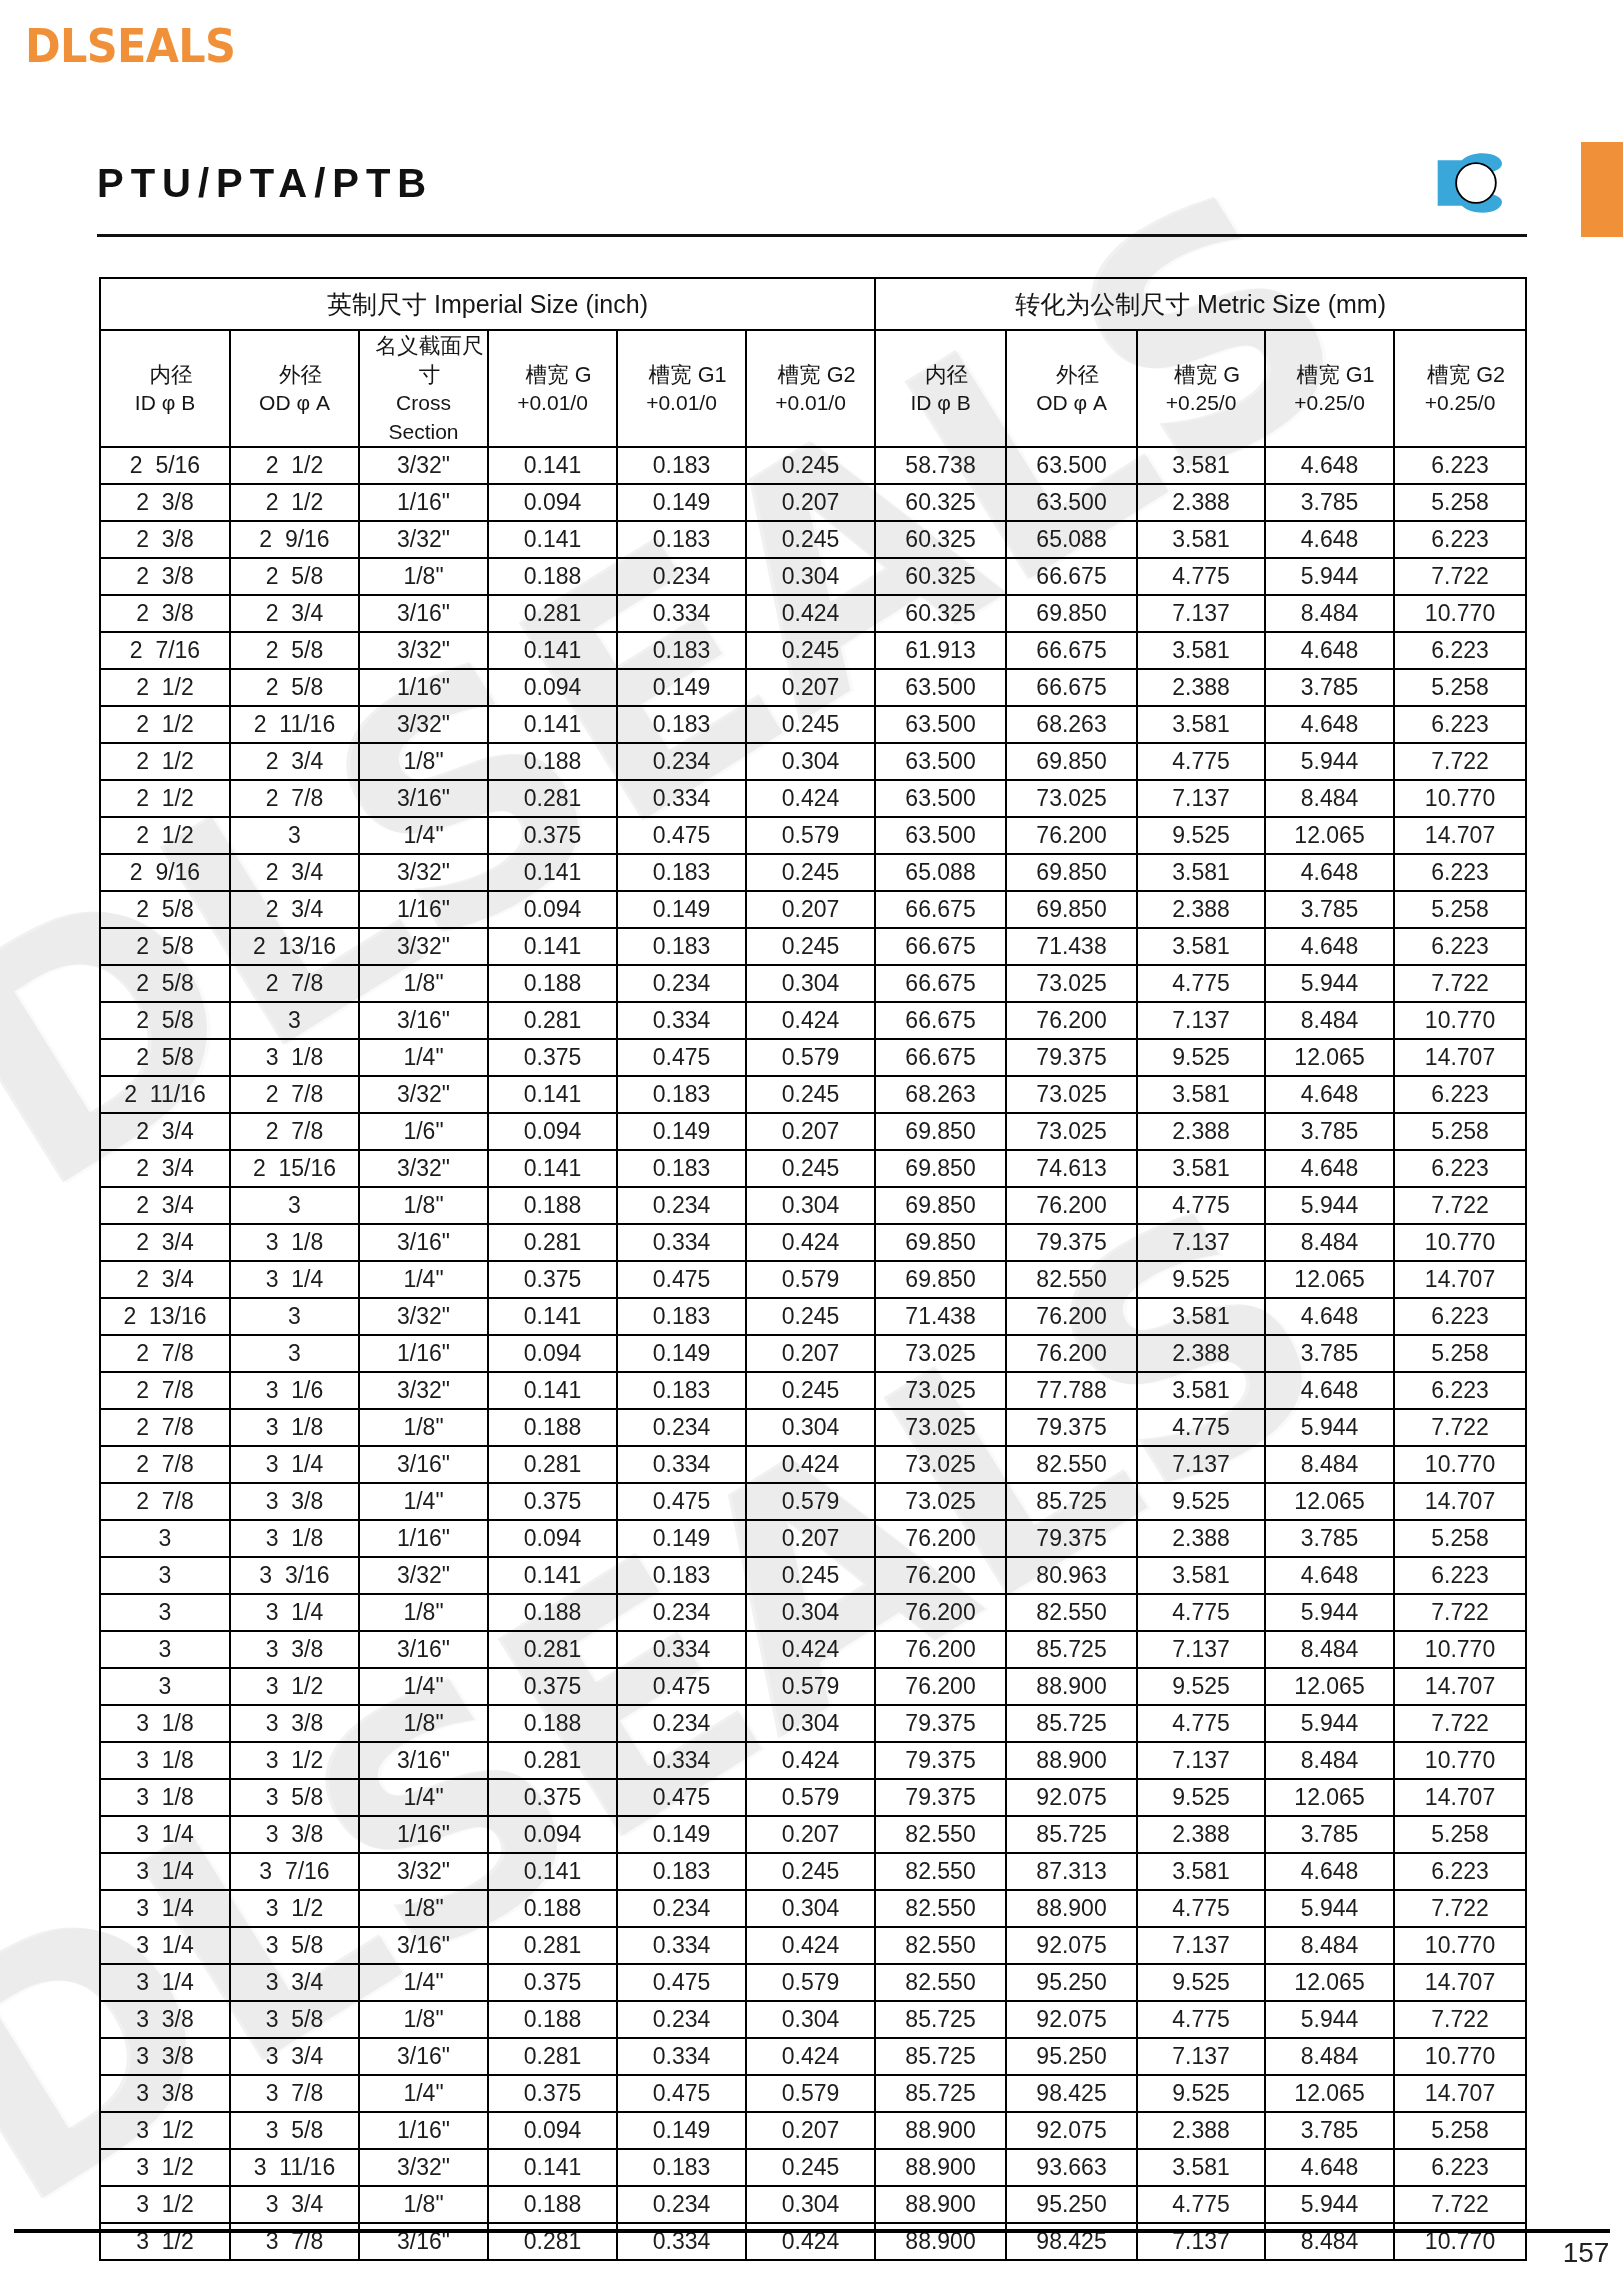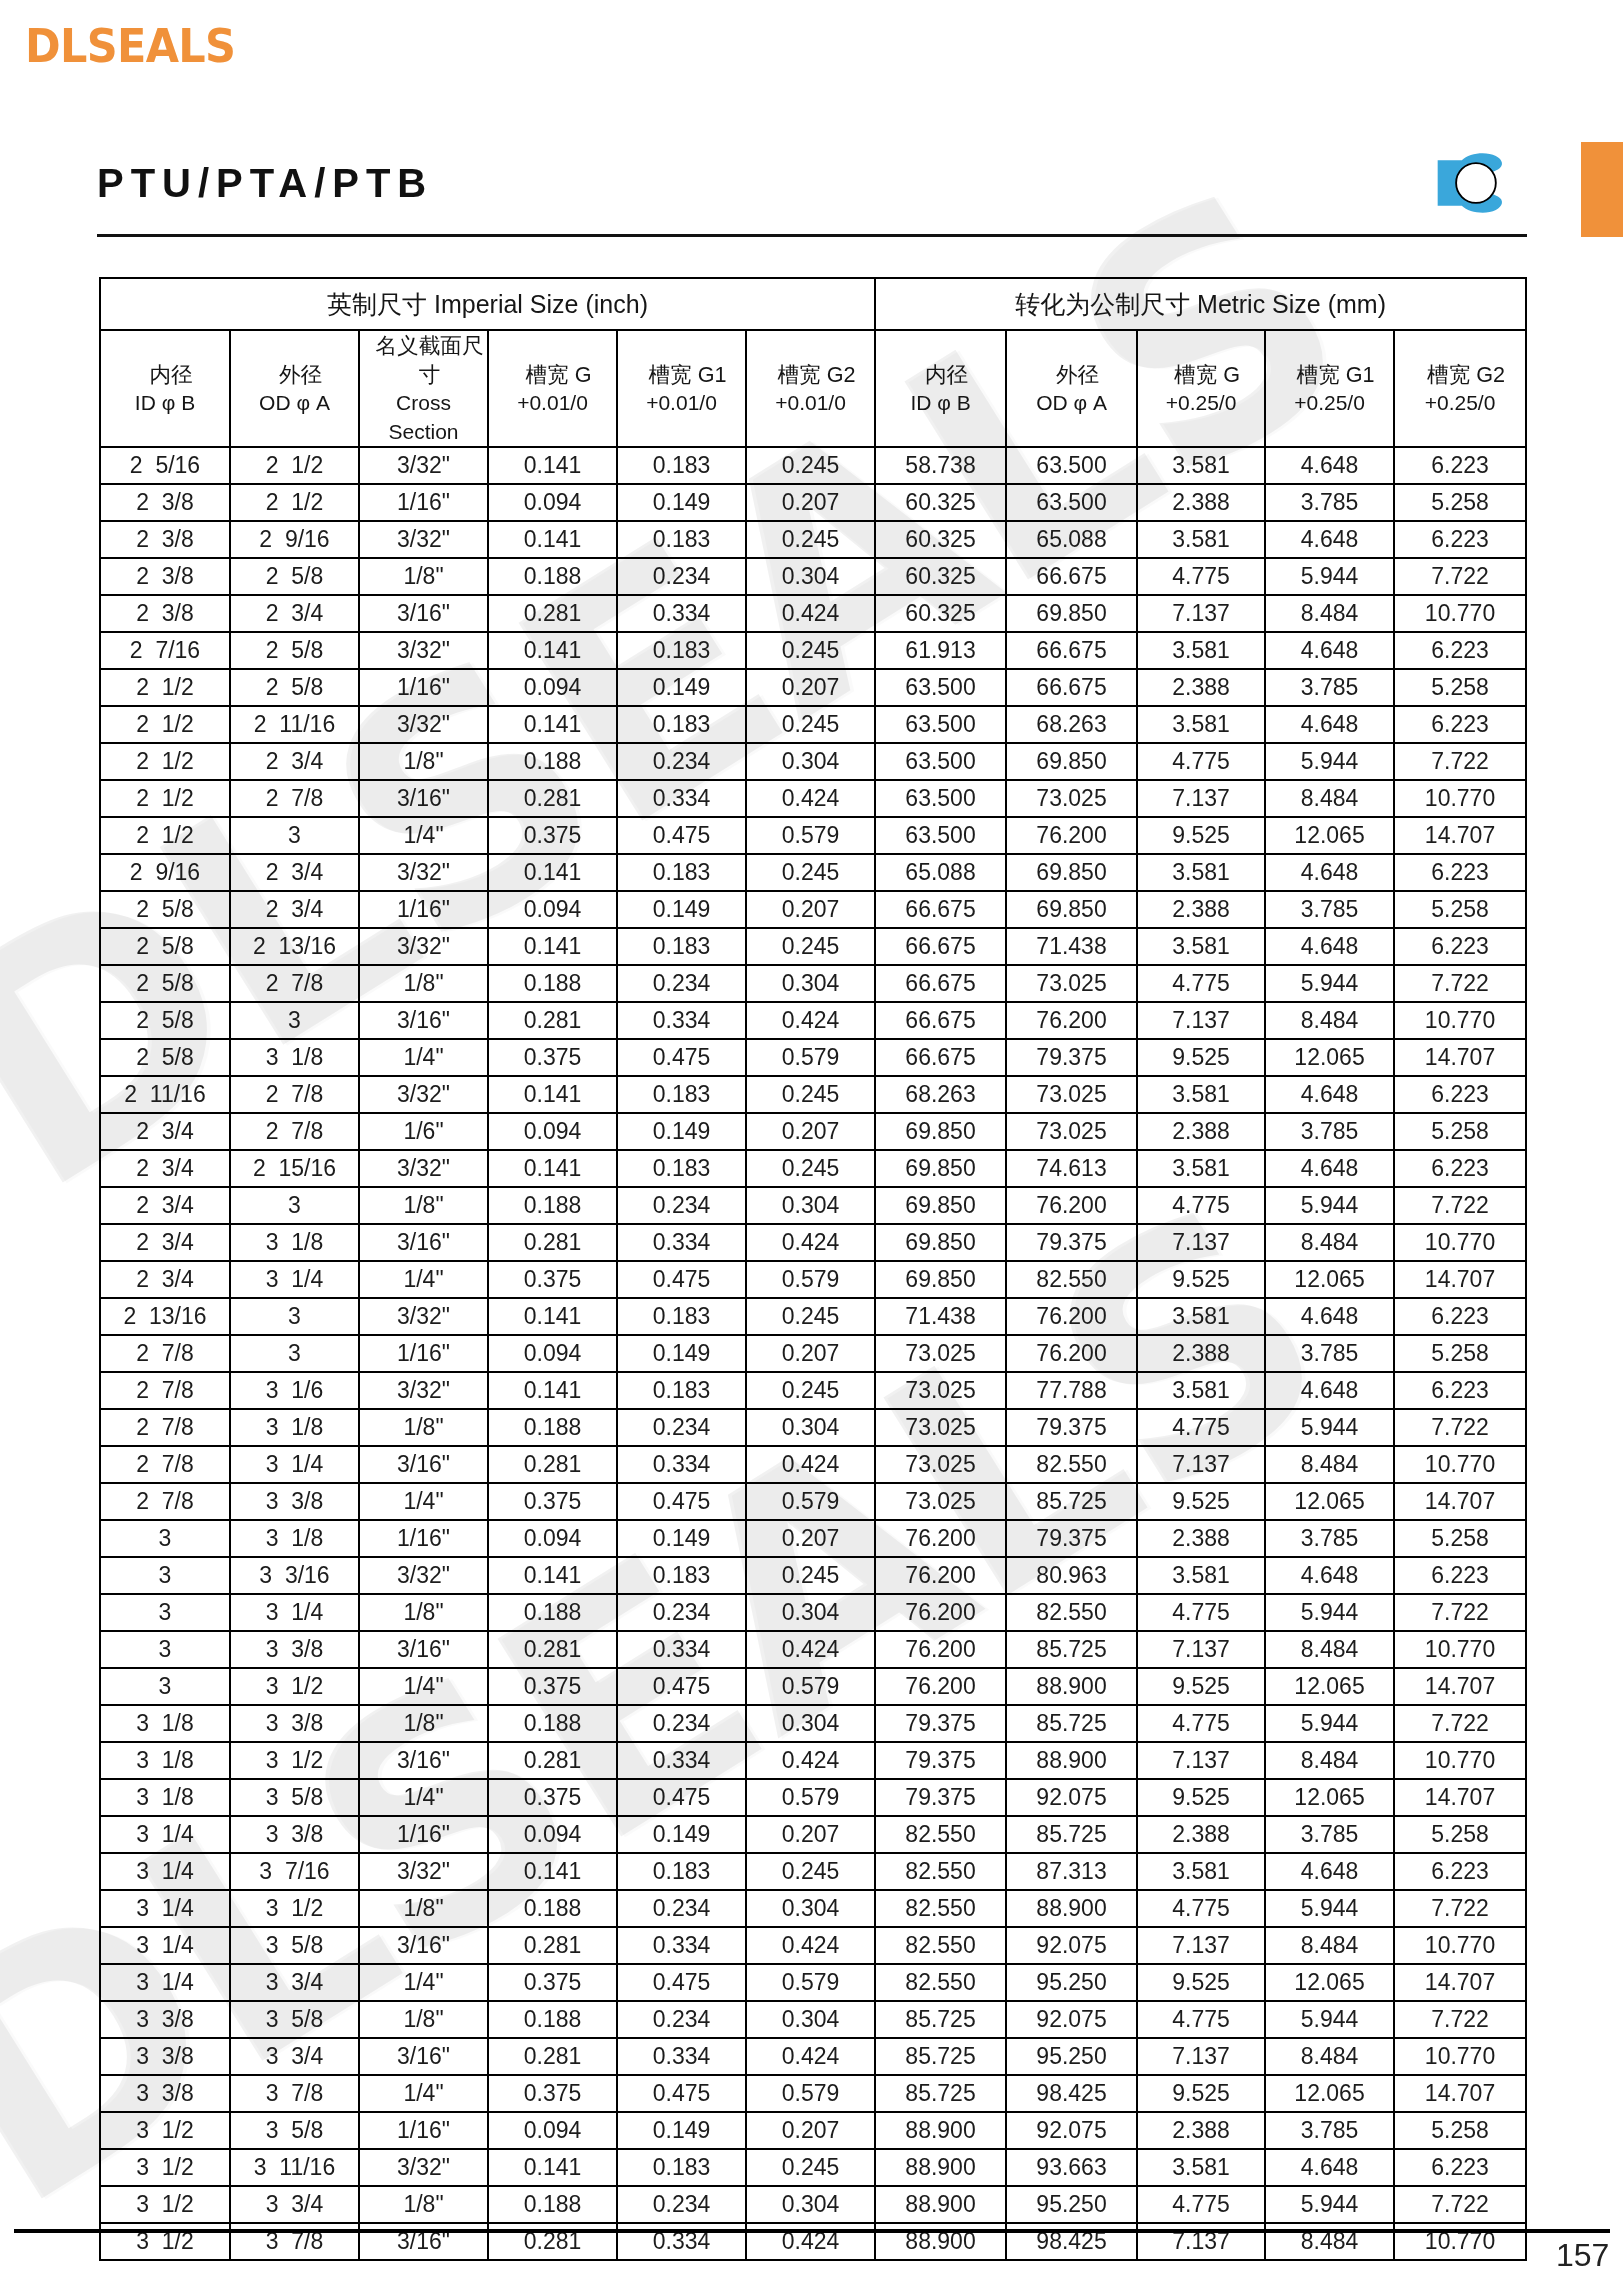--- a/index.html
+++ b/index.html
@@ -114,21 +114,21 @@
   .footer-rule{
     position:absolute;
     left:14px;top:2229px;
     width:1596px;height:3.5px;
     background:#000;
     z-index:2;
   }
   .page-number{
     position:absolute;
     right:14.6px;top:2237px;
-    font-size:32px;
+    font-size:28px;
     color:#222;
     z-index:2;
   }
 </style>
 </head>
 <body>
 
 <div class="page">
 
   <div class="watermark wm1">DLSEALS</div>

